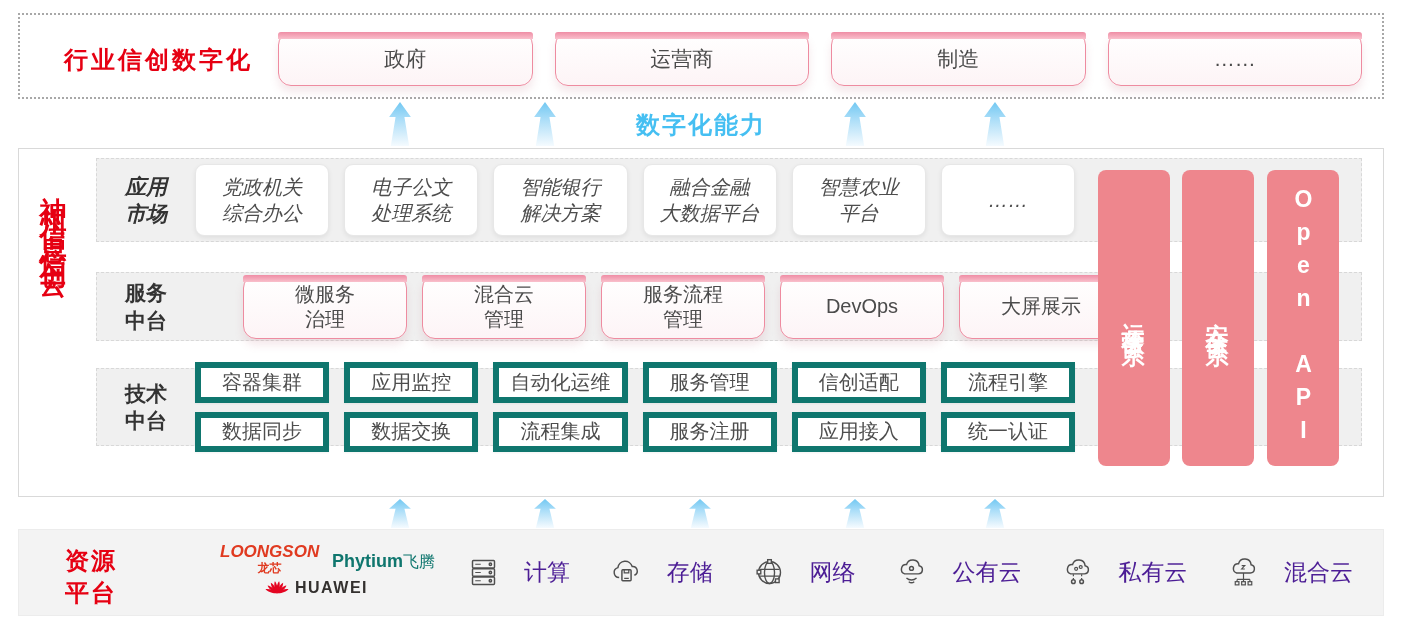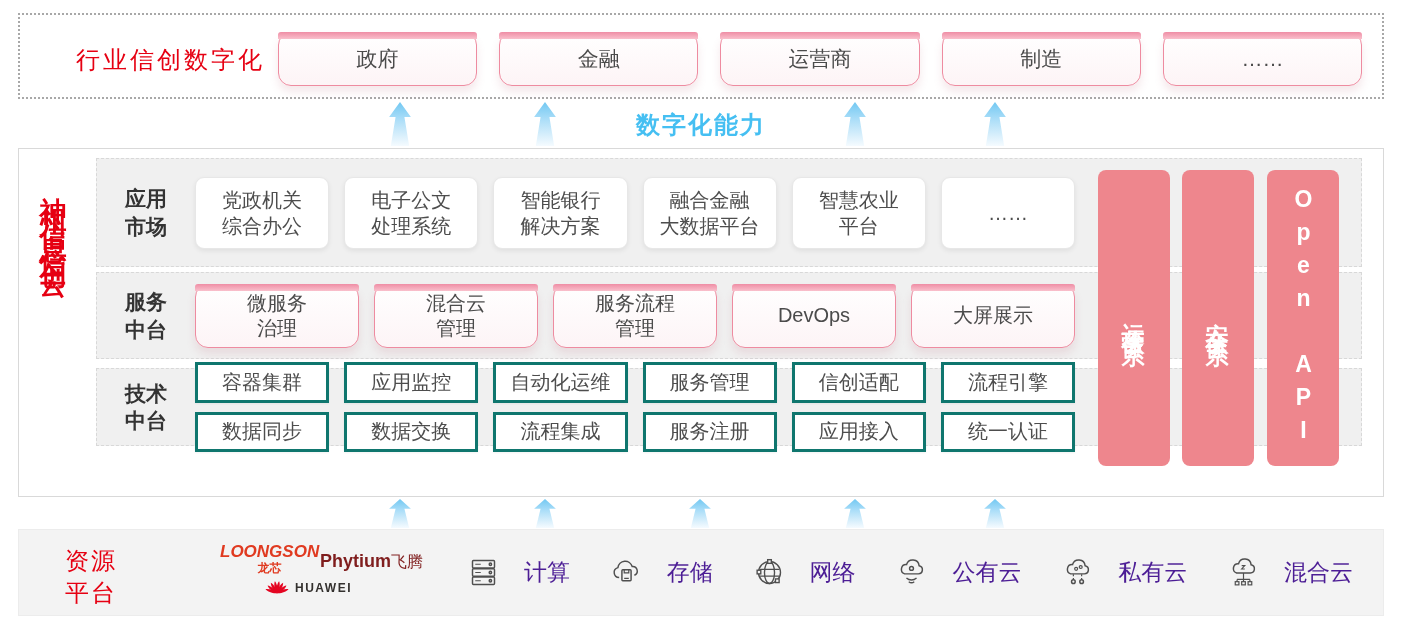--- a/index.html
+++ b/index.html
@@ -3,22 +3,22 @@
 <meta charset="utf-8">
 <style>
   html,body{margin:0;padding:0;}
   body{
     width:1402px;height:632px;position:relative;background:#fff;overflow:hidden;
     font-family:"Liberation Sans","DejaVu Sans",sans-serif;color:#444;
   }
   
   #top-box{position:absolute;left:18px;top:13px;width:1366px;height:86px;
     border:2px dotted #a8a8a8;box-sizing:border-box;background:#fff;}
-  #top-title{position:absolute;left:44px;top:29px;font-size:24px;font-weight:normal;
-    color:#e60012;letter-spacing:3px;white-space:nowrap;margin-left:12px;}
+  #top-title{position:absolute;left:44px;top:29px;font-size:24px;font-weight:bold;
+    color:#e60012;letter-spacing:3px;white-space:nowrap;}
   #industries{position:absolute;left:258px;top:17px;right:20px;height:54px;display:flex;gap:22px;}
   .capbox{position:relative;flex:1;background:linear-gradient(180deg,#ffffff 0%,#fdf4f6 100%);
     border:1px solid #ee8ba0;border-radius:13px;box-sizing:border-box;
     box-shadow:0 6px 8px rgba(190,110,130,.16);
     display:flex;align-items:center;justify-content:center;text-align:center;
     color:#4b4b4b;white-space:pre-line;line-height:1.25;}
   .capbox::before{content:"";position:absolute;top:-1px;left:-1px;right:-1px;height:7px;
     background:linear-gradient(180deg,#ef8da5 0%,#f9c0cc 100%);border-radius:3px 3px 0 0;}
   .capbox span{position:relative;}
   #industries .capbox{font-size:21px;}
@@ -33,68 +33,67 @@
   #cap-label{position:absolute;left:50%;transform:translateX(-50%);top:7px;
     font-size:24px;font-weight:bold;color:#45bff2;letter-spacing:2px;white-space:nowrap;font-family:Liberation Serif, serif;}
   
   #main-box{position:absolute;left:18px;top:148px;width:1366px;height:349px;
     border:1px solid #d9d9d9;box-sizing:border-box;background:#fff;}
   #main-title{position:absolute;left:16px;top:26px;height:300px;
     writing-mode:vertical-rl;text-orientation:upright;
     font-size:27px;font-weight:bold;color:#e60012;letter-spacing:13px;}
   .prow{position:absolute;left:77px;width:1266px;background:#f0f0f0;
     border:1px dashed #d8d8d8;box-sizing:border-box;display:flex;align-items:center;}
-  #row-app{top:9px;height:109px;}
-  #row-svc{top:123px;height:87px;}
+  #row-app{top:9px;height:84px;font-style:italic;}
+  #row-svc{top:123px;height:69px;gap:48px;}
   #row-tech{top:219px;height:78px;}
   .row-label{flex:none;width:66px;margin-left:16px;text-align:center;font-size:21px;
     font-weight:bold;color:#333;line-height:1.3;white-space:pre-line;}
   .row-items{flex:none;display:flex;gap:15px;margin-left:16px;width:880px;}
   #row-app .row-items{height:72px;}
   #row-svc .row-items{height:64px;}
   .appbox{flex:1;background:#fff;border:1px solid #e7e7e7;border-radius:9px;
     box-shadow:0 2px 5px rgba(0,0,0,.07);display:flex;align-items:center;justify-content:center;
     text-align:center;font-size:20px;color:#4d4d4d;line-height:1.3;white-space:pre-line;}
   #row-svc .capbox{font-size:20px;}
   .tech-grid{display:grid;grid-template-columns:repeat(6,1fr);gap:9px 15px;
     width:880px;margin-left:16px;height:90px;}
-  .techbox{background:#fff;border:3px solid #0f766e;box-shadow:0 1px 2px rgba(0,0,0,.05);
+  .techbox{background:#fff;border:6px solid #0f766e;box-shadow:0 1px 2px rgba(0,0,0,.05);
     display:flex;align-items:center;justify-content:center;font-size:20px;color:#4d4d4d;}
   .pillar{position:absolute;top:21px;width:72px;height:296px;background:#ee868d;
     border-radius:8px;color:#fff;font-size:23px;font-weight:bold;
     writing-mode:vertical-rl;text-orientation:upright;letter-spacing:7px;
     display:flex;align-items:center;justify-content:center;text-align:center;}
   #pillar-0{left:1079px;}#pillar-1{left:1163px;}#pillar-2{left:1248px;}
   
   #bottom-box{position:absolute;left:18px;top:529px;width:1366px;height:87px;
     background:#f3f3f3;border:1px solid #ececec;box-sizing:border-box;}
-  #res-label{position:absolute;left:46px;top:15px;font-size:24px;font-weight:normal;
+  #res-label{position:absolute;left:46px;top:15px;font-size:24px;font-weight:bold;
     color:#e60012;line-height:1.35;white-space:pre-line;letter-spacing:2px;}
   #vendors{position:absolute;left:185px;top:0;width:290px;height:100%;}
   .v-loongson{position:absolute;left:16px;top:12px;text-align:center;color:#e03a20;}
   .v-loongson .nm{font-style:italic;font-weight:800;font-size:17px;display:block;}
   .v-loongson .sub{font-size:12px;font-weight:bold;display:block;margin-top:-2px;}
-  .v-phytium{position:absolute;left:116px;top:21px;color:#7f1d1d;white-space:nowrap;}
+  .v-phytium{position:absolute;left:128px;top:21px;color:#0f766e;white-space:nowrap;}
   .v-phytium .nm{font-weight:bold;font-size:18px;}
   .v-phytium .sub{font-size:16px;}
   .v-huawei{position:absolute;left:60px;top:48px;display:flex;align-items:center;gap:5px;}
-  .v-huawei .nm{font-size:12px;font-weight:bold;color:#33302e;letter-spacing:1.5px;}
+  .v-huawei .nm{font-size:16px;font-weight:bold;color:#33302e;letter-spacing:1.5px;}
   #res-items{position:absolute;left:448px;right:30px;top:0;height:100%;
     display:flex;align-items:center;justify-content:space-between;}
   .res-item{display:flex;align-items:center;gap:24px;font-size:23px;color:#4c1d95;}
   .res-item svg{flex:none;}
 </style>
 </head>
 <body>
 
 <div id="top-box">
   <div id="top-title">行业信创数字化</div>
   <div id="industries">
     <div class="capbox"><span>政府</span></div>
-    <div class="capbox"><span>金融</span></div>
     <div class="capbox"><span>运营商</span></div>
     <div class="capbox"><span>制造</span></div>
     <div class="capbox"><span>……</span></div>
   </div>
 </div>
 
 <div id="cap-arrows">
   <div class="arrow ax1"></div>
   <div class="arrow ax2"></div>
   <div id="cap-label">数字化能力</div>

